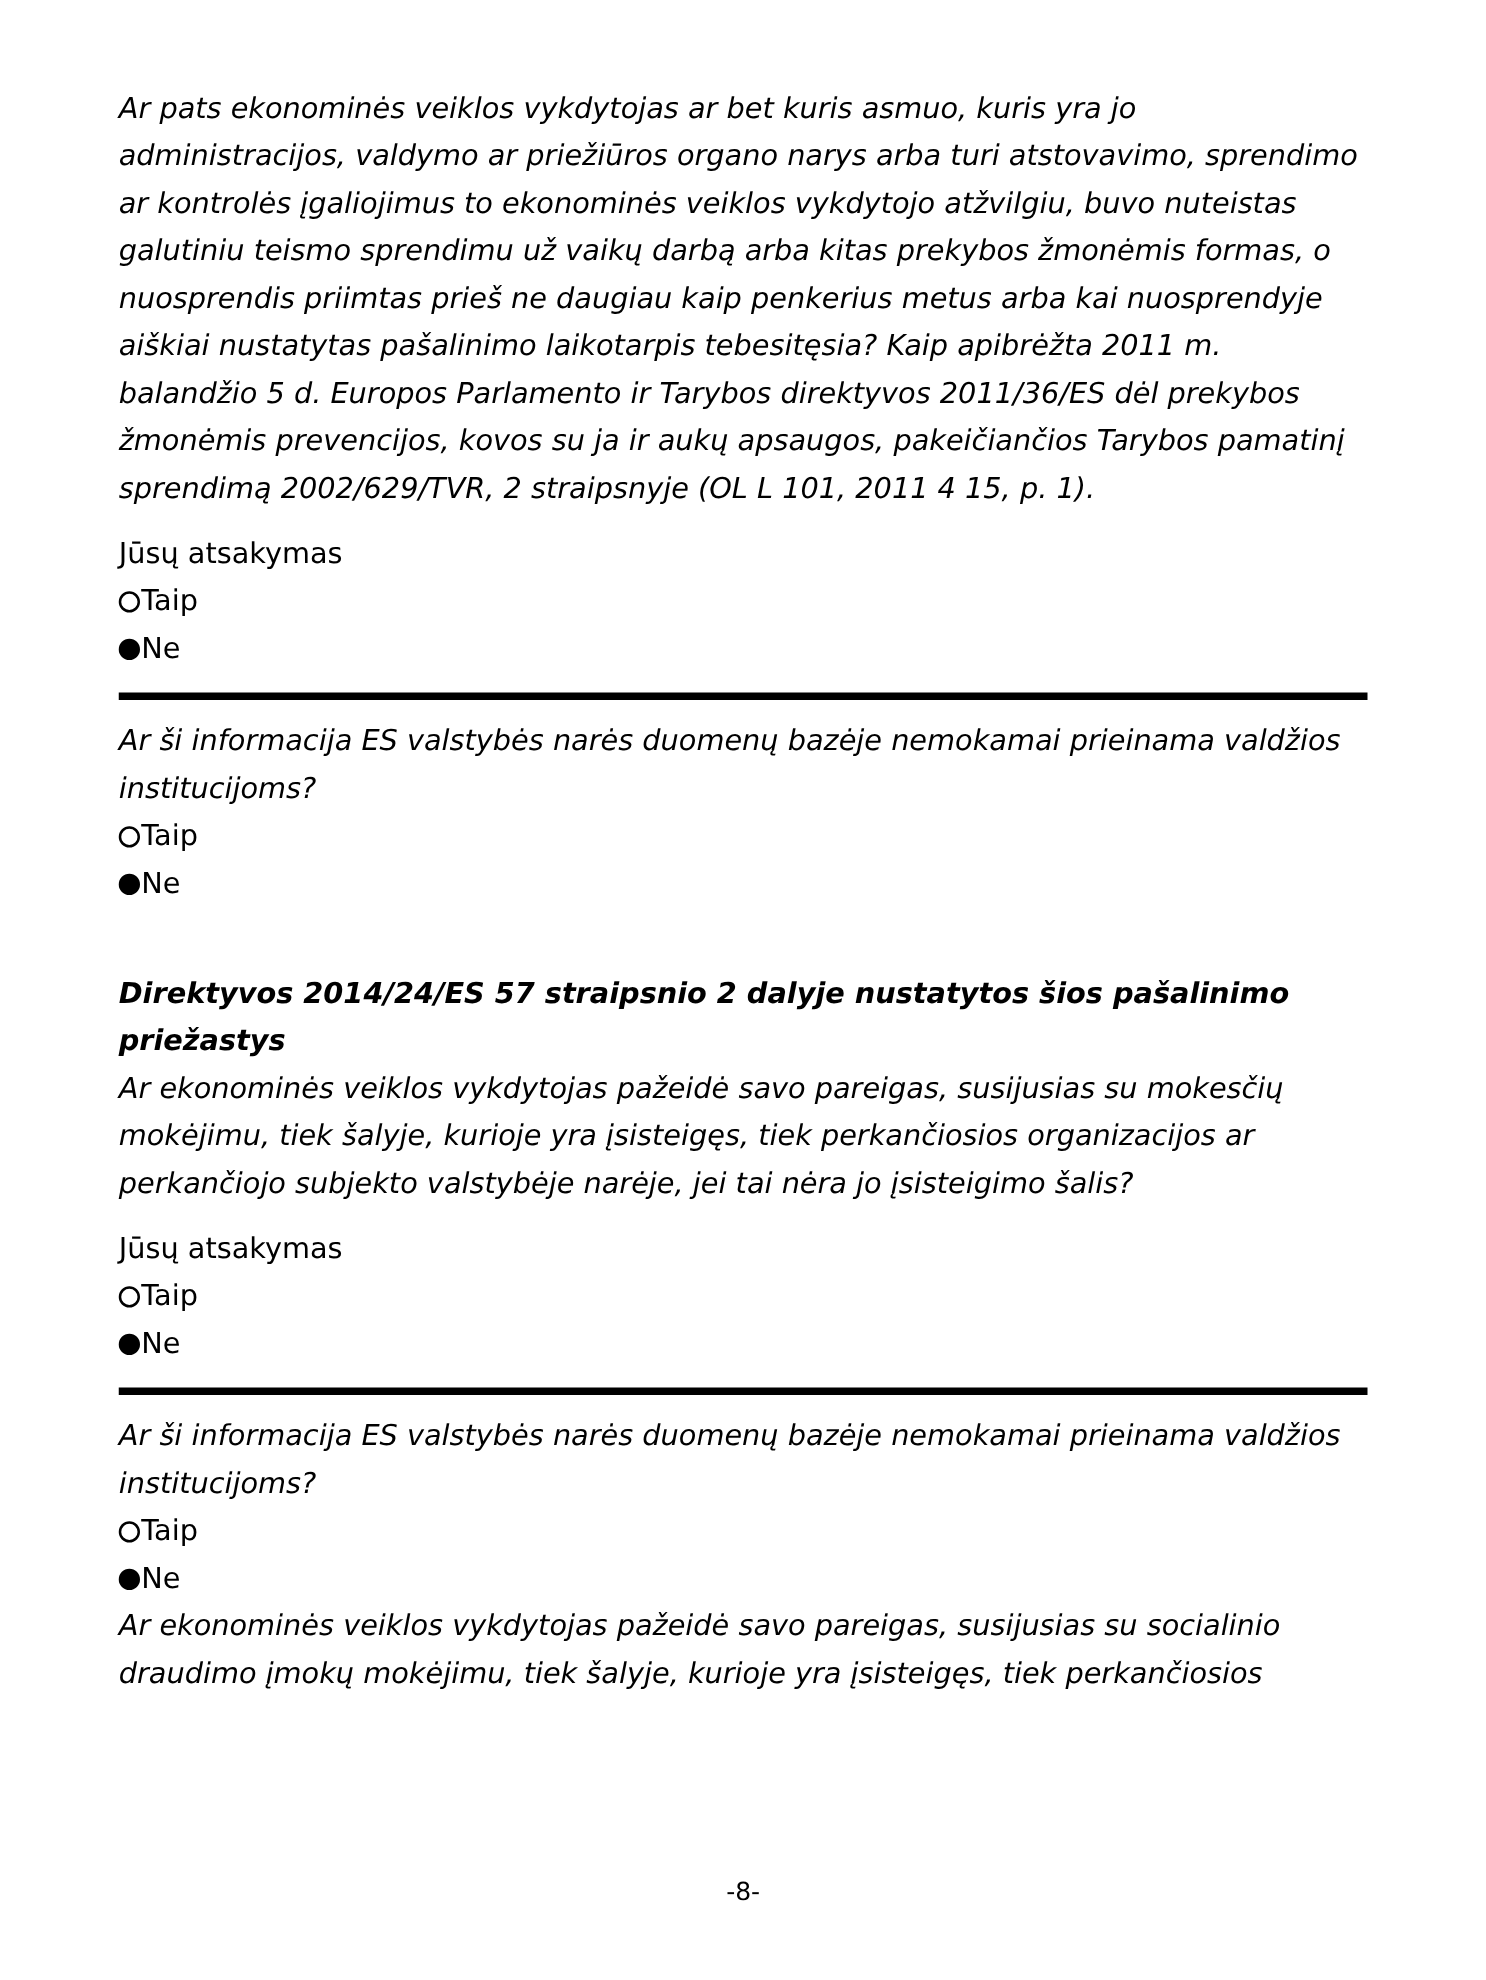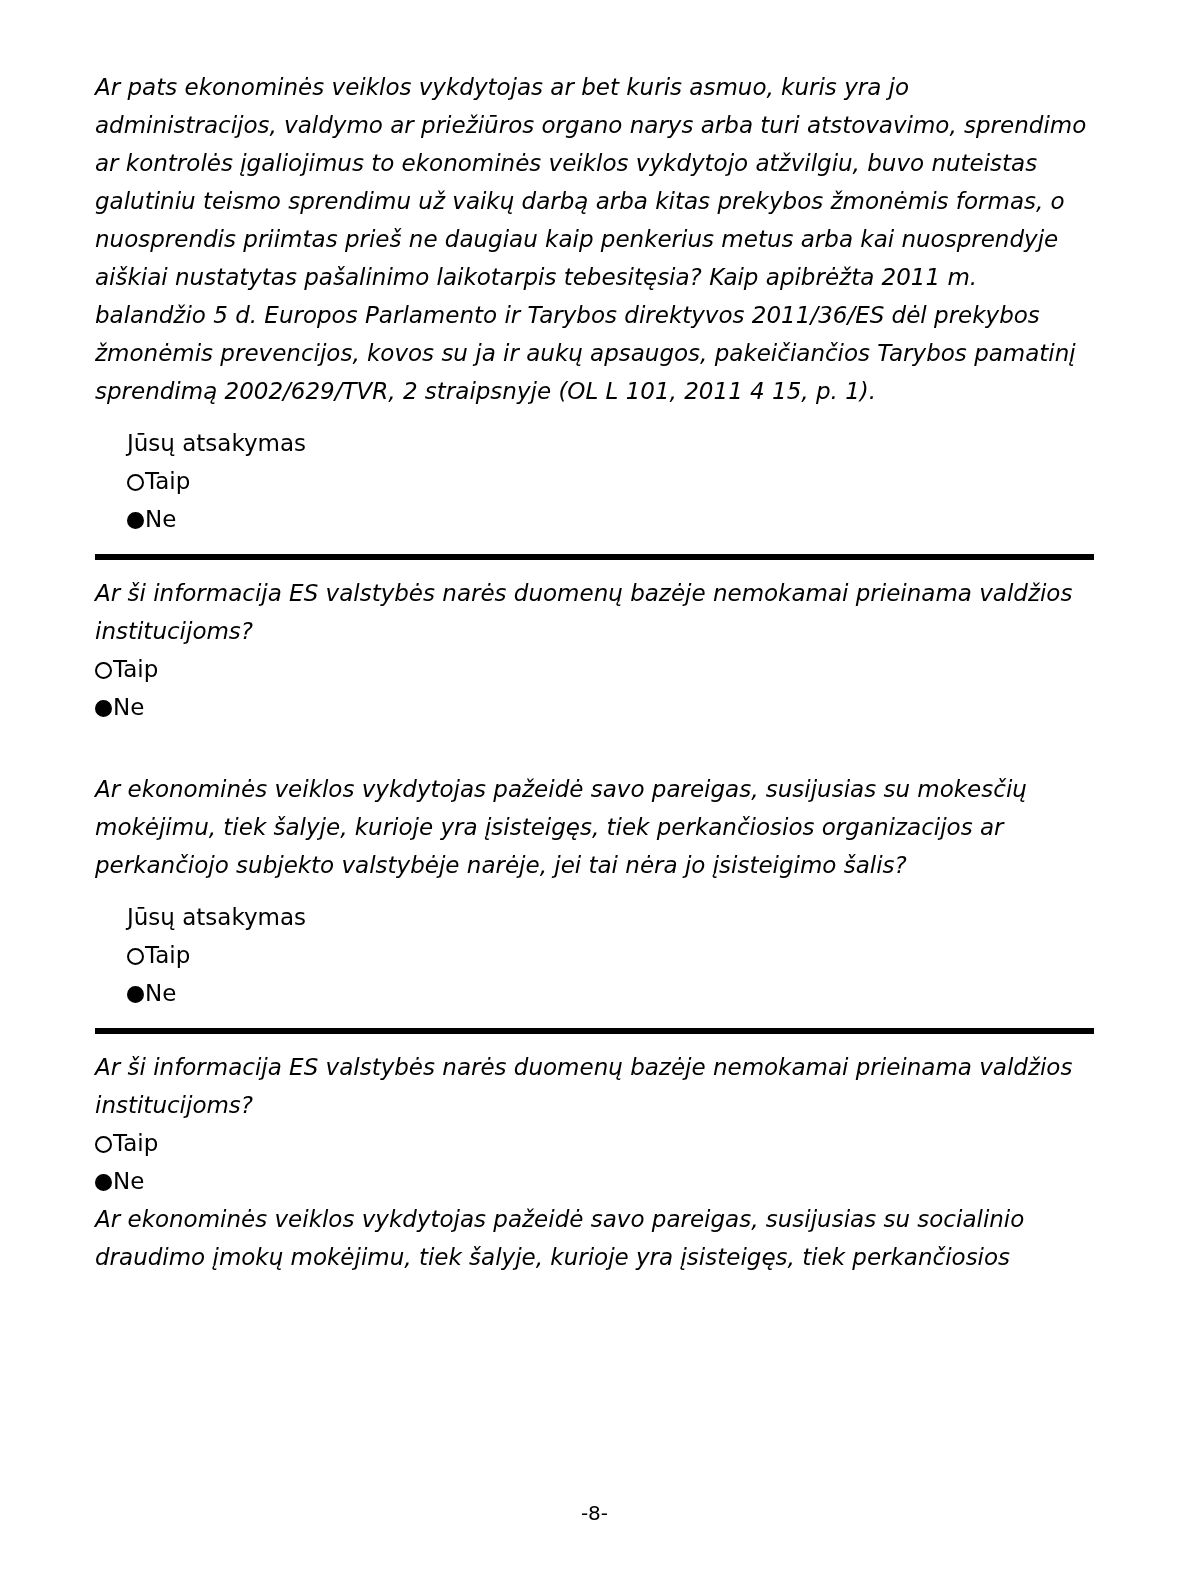--- a/index.html
+++ b/index.html
@@ -19,21 +19,21 @@
     width: 999px;
     height: 1584px;
     padding: 68px 95px 0 95px;
     box-sizing: content-box;
     font-size: 23px;
     line-height: 38px;
   }
   p { margin: 0; font-style: italic; }
   .bold { font-weight: bold; }
 
-  .answer-block { margin-top: 14px; margin-left: 32px; }
+  .answer-block { margin-top: 14px; }
   .answer-label { line-height: 38px; }
 
   .radio-row {
     line-height: 38px;
     height: 38px;
     white-space: nowrap;
   }
   .radio {
     display: inline-block;
     width: 17px;
@@ -103,20 +103,21 @@
   <div class="radio-row">
     <span class="radio"></span><span>Taip</span>
   </div>
   <div class="radio-row">
     <span class="radio checked"></span><span>Ne</span>
   </div>
 
   <div class="section-gap"></div>
 
 
+  <p class="bold section-intro">Direktyvos 2014/24/ES 57 straipsnio 2 dalyje nustatytos šios pašalinimo priežastys</p>
 
   <p>Ar ekonominės veiklos vykdytojas pažeidė savo pareigas, susijusias su mokesčių mokėjimu, tiek šalyje, kurioje yra įsisteigęs, tiek perkančiosios organizacijos ar perkančiojo subjekto valstybėje narėje, jei tai nėra jo įsisteigimo šalis?</p>
 
   <div class="answer-block">
     <div class="answer-label">Jūsų atsakymas</div>
     <div class="radio-row">
       <span class="radio"></span><span>Taip</span>
     </div>
     <div class="radio-row">
       <span class="radio checked"></span><span>Ne</span>

